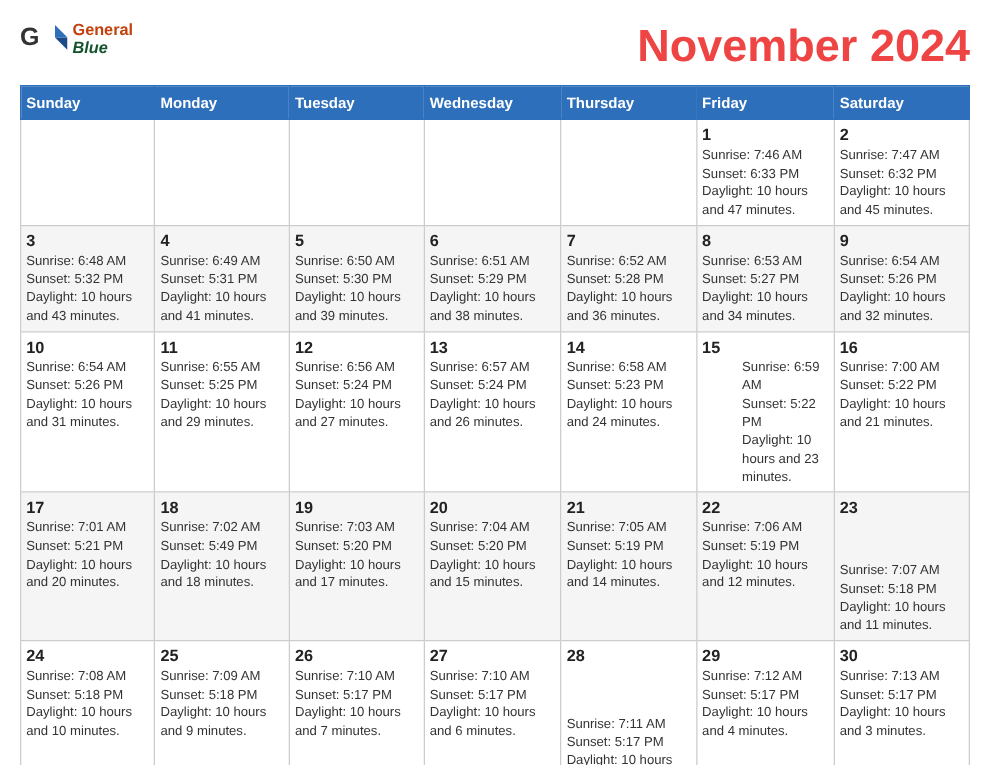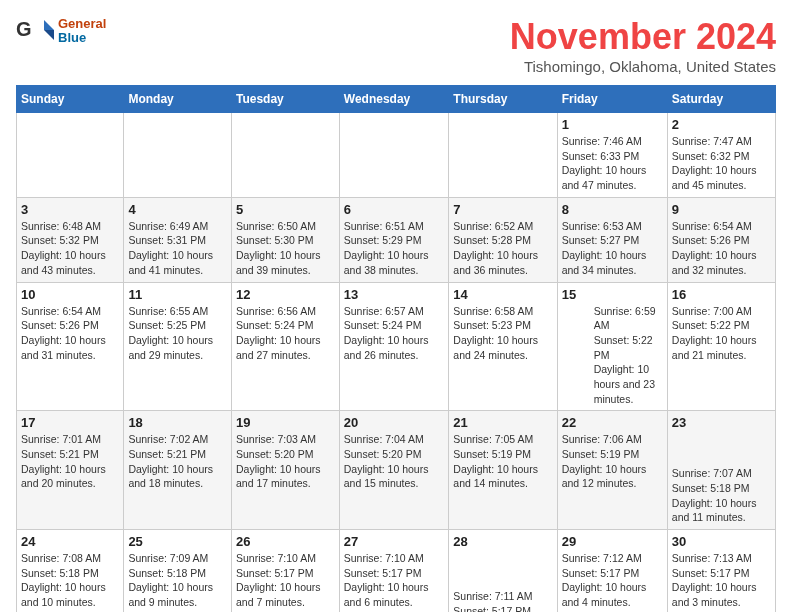--- a/index.html
+++ b/index.html
@@ -79,27 +79,26 @@
 <div class="header-area">
   <div class="logo">
     <div style="display:flex;align-items:center;gap:4px;">
       <svg width="38" height="30" viewBox="0 0 38 30">
         <text x="0" y="20" font-size="20" font-weight="bold" fill="#333">G</text>
         <polygon points="28,4 38,14 28,14" fill="#2e6fbb"></polygon>
         <polygon points="28,14 38,14 38,24" fill="#1a4a8a"></polygon>
       </svg>
       <div>
         <div style="font-size:13px;font-weight:bold;color:#c2410c;line-height:1.1;">General</div>
-        <div style="font-size:13px;font-weight:bold;color:#0369a1;line-height:1.1;">Blue</div>
+        <div style="font-size:13px;font-weight:bold;color:#14532d;line-height:1.1;font-style:italic;">Blue</div>
       </div>
     </div>
   </div>
   <div class="title-area">
     <div class="month-title">November 2024</div>
-    <div class="location">Tishomingo, Oklahoma, United States</div>
   </div>
 </div>
 
 <table class="calendar">
   <thead>
     <tr>
     <th>Sunday</th>
         <th>Monday</th>
         <th>Tuesday</th>
         <th>Wednesday</th>
@@ -219,21 +218,21 @@
       <tr>
         <td>
           <span class="day-number">17</span>
           <div class="day-info" style="white-space: pre-wrap;">Sunrise: 7:01 AM
 Sunset: 5:21 PM
 Daylight: 10 hours and 20 minutes.</div>
         </td>
         <td>
           <span class="day-number">18</span>
           <div class="day-info" style="white-space: pre-wrap;">Sunrise: 7:02 AM
-Sunset: 5:21 PM
+Sunset: 5:49 PM
 Daylight: 10 hours and 18 minutes.</div>
         </td>
         <td>
           <span class="day-number">19</span>
           <div class="day-info" style="white-space: pre-wrap;">Sunrise: 7:03 AM
 Sunset: 5:20 PM
 Daylight: 10 hours and 17 minutes.</div>
         </td>
         <td>
           <span class="day-number">20</span>

